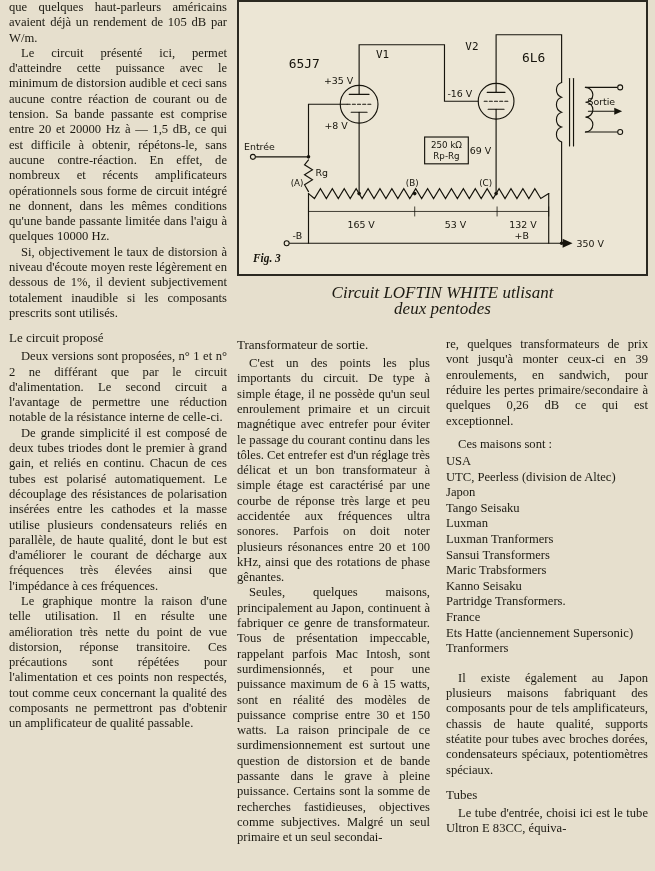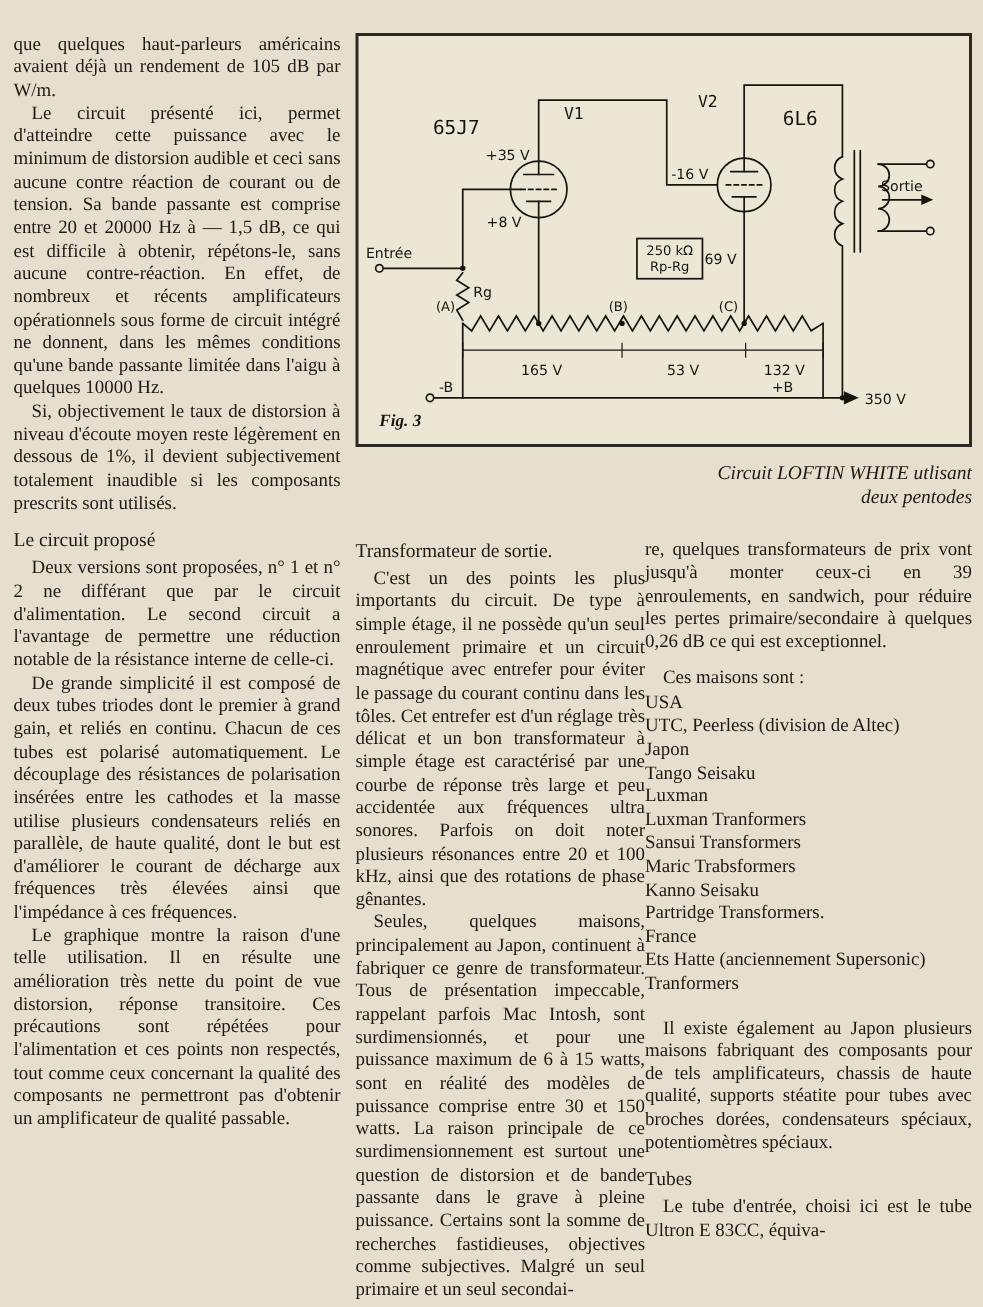--- a/index.html
+++ b/index.html
@@ -1,27 +1,27 @@
 <!DOCTYPE html>
 <html><head>
 <meta charset="utf-8">
 <style>
   html,body{margin:0;padding:0}
   body{
     width:655px;height:871px;overflow:hidden;
     background:#e6dfcd;color:#1c1a12;
     font-family:"Liberation Serif", serif;
   }
-  .page{display:flex;gap:10px;box-sizing:border-box;width:655px;height:871px;padding:22px 7px 0 9px}
+  .page{display:flex;gap:10px;box-sizing:border-box;width:655px;height:871px;padding:0 7px 0 9px}
   .col-left{width:218px;flex:none}
   .right-area{flex:1;display:flex;flex-direction:column;min-width:0}
   .figure-box{border:2px solid #2b2921;background:#ece6d5;padding:3px 2px;flex:none}
   .figure-box svg{display:block;width:100%;height:auto}
-  .caption{text-align:right;font-style:italic;font-size:13px;line-height:16px;margin:9px 0 20px}
-  .cols{display:flex;gap:0;flex:1;min-height:0}
+  .caption{text-align:center;font-style:italic;font-size:17px;line-height:16px;margin:9px 0 20px}
+  .cols{display:flex;gap:16px;flex:1;min-height:0}
   .col-mid{width:193px;flex:none}
   .col-right{flex:1;min-width:0}
   p{margin:0;text-align:justify;font-size:12.6px;line-height:15.3px;text-indent:12px;
     -webkit-hyphens:auto;hyphens:auto}
   p.noindent{text-indent:0}
   h3{font-size:13px;line-height:16px;margin:9px 0 3px;font-weight:normal}
   h3.tight{margin-top:0}
   .makers{margin:2px 0 14px}
   .makers div{font-size:12.6px;line-height:15.6px}
   .makers .country{}

